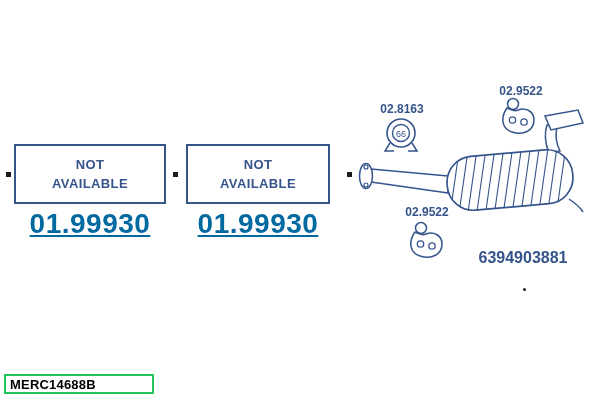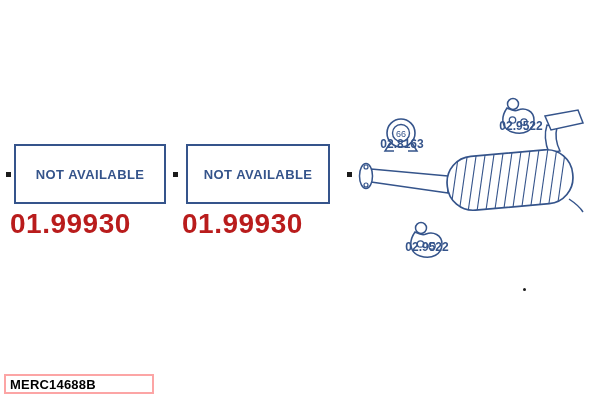--- a/index.html
+++ b/index.html
@@ -4,40 +4,40 @@
 <style>
   * { margin:0; padding:0; box-sizing:border-box; }
   html,body { background:#ffffff; }
   .canvas{
     position:relative; width:600px; height:400px; background:#ffffff;
     font-family:"Liberation Sans","DejaVu Sans",sans-serif; overflow:hidden;
   }
   .node{ position:absolute; width:5px; height:5px; background:#1c1c1c; }
   .na-box{
     position:absolute; border:2px solid #35548B; color:#35548B; background:#fff;
-    display:flex; flex-direction:row; align-items:center; justify-content:center;
+    display:flex; flex-direction:column; align-items:center; justify-content:center;
     gap:4px; font-size:13px; font-weight:bold; letter-spacing:0.4px; text-align:center;
   }
   .part-num{
-    position:absolute; color:#b91c1c; font-size:28px; font-weight:bold;
-    text-align:left; letter-spacing:0.5px; white-space:nowrap;
+    position:absolute; color:#0369a1; font-size:28px; font-weight:bold;
+    text-align:center; letter-spacing:0.5px; white-space:nowrap;text-decoration:underline;
   }
   .small-label{
     position:absolute; color:#35548B; font-size:12px; font-weight:bold;
-    text-align:center; white-space:nowrap;margin-top:35px;
+    text-align:center; white-space:nowrap;
   }
   .oem-num{
     position:absolute; color:#35548B; font-size:16px; font-weight:bold;
     text-align:center; white-space:nowrap;
   }
   .assembly{ position:absolute; left:350px; top:75px; }
   .dot{ position:absolute; width:3px; height:3px; background:#1c1c1c; border-radius:50%; }
   .footer-box{
     position:absolute; left:4px; top:374px; width:150px; height:20px;
-    border:2px solid #fca5a5; background:#fff; display:flex; align-items:center;
+    border:2px solid #22c55e; background:#fff; display:flex; align-items:center;
     padding-left:4px; color:#000; font-size:13px; font-weight:bold; letter-spacing:0.2px;
   }
 </style>
 </head>
 <body>
 
 <div class="canvas">
 
   <div class="node" style="left:6px;top:172px;"></div>
   <div class="node" style="left:173px;top:172px;"></div>
@@ -110,20 +110,21 @@
     </g>
 
     <use href="#hanger-shape" transform="translate(513,104)"></use>
     <use href="#hanger-shape" transform="translate(421,228)"></use>
   </svg>
 
   <div class="small-label" style="left:373px;top:102px;width:58px;">02.8163</div>
   <div class="small-label" style="left:492px;top:84px;width:58px;">02.9522</div>
   <div class="small-label" style="left:398px;top:205px;width:58px;">02.9522</div>
 
+  <div class="oem-num" style="left:462px;top:249px;width:122px;">6394903881</div>
 
   <div class="dot" style="left:523px;top:288px;"></div>
 
   <div class="footer-box">
     <span>MERC14688B</span>
   </div>
 
 </div>
 
 </body></html>

